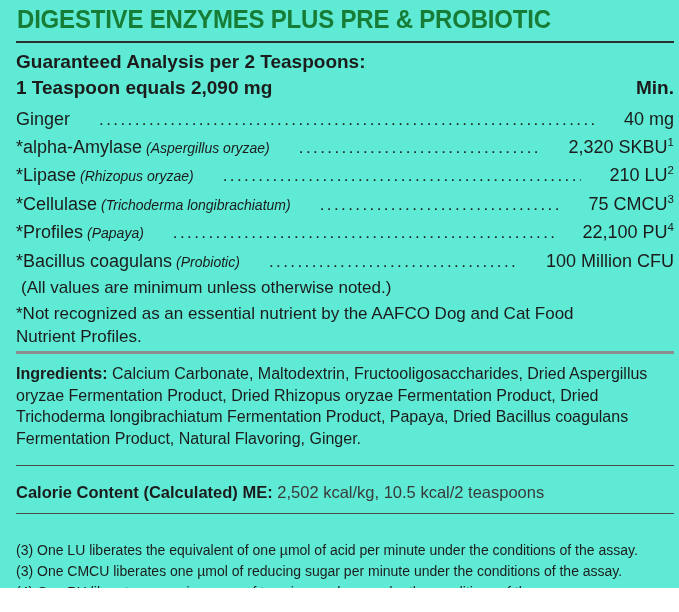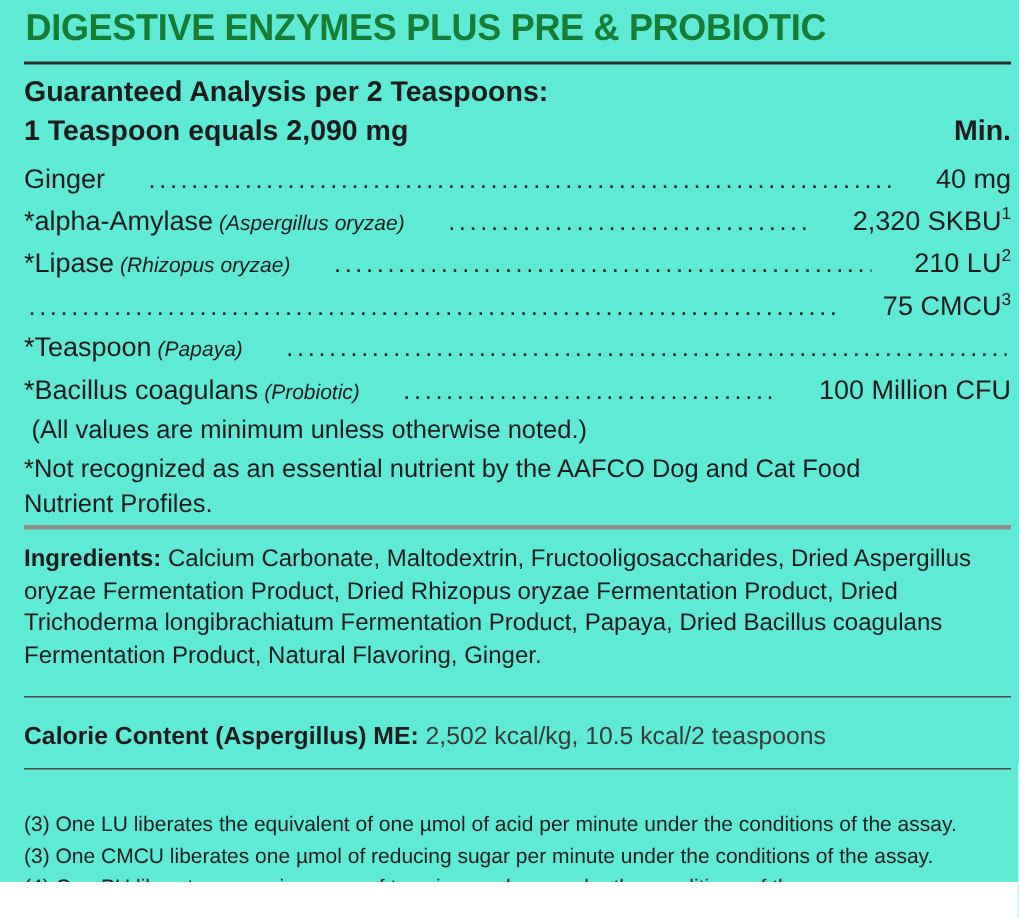--- a/index.html
+++ b/index.html
@@ -85,48 +85,50 @@
       <span class="ga-value"><span>2,320 SKBU</span><sup>1</sup></span>
     </div>
 
     <div class="ga-row">
       <span class="ga-name"><span>*Lipase</span><span class="sci">(Rhizopus oryzae)</span></span>
       <span class="ga-dots"></span>
       <span class="ga-value"><span>210 LU</span><sup>2</sup></span>
     </div>
 
     <div class="ga-row">
+      <span class="ga-name"><span>*Cellulase</span><span class="sci">(Trichoderma longibrachiatum)</span></span>
       <span class="ga-dots"></span>
       <span class="ga-value"><span>75 CMCU</span><sup>3</sup></span>
     </div>
 
     <div class="ga-row">
-      <span class="ga-name"><span>*Teaspoon</span><span class="sci">(Papaya)</span></span>
+      <span class="ga-name"><span>*Profiles</span><span class="sci">(Papaya)</span></span>
       <span class="ga-dots"></span>
+      <span class="ga-value"><span>22,100 PU</span><sup>4</sup></span>
     </div>
 
     <div class="ga-row">
       <span class="ga-name"><span>*Bacillus coagulans</span><span class="sci">(Probiotic)</span></span>
       <span class="ga-dots"></span>
       <span class="ga-value"><span>100 Million CFU</span></span>
     </div>
 
   </div>
 
   <div class="values-note">(All values are minimum unless otherwise noted.)</div>
 
   <div class="aafco-note">*Not recognized as an essential nutrient by the AAFCO Dog and Cat Food Nutrient Profiles.</div>
 
   <hr class="rule-gray">
 
   <p class="ingredients"><b>Ingredients:</b> <span>Calcium Carbonate, Maltodextrin, Fructooligosaccharides, Dried Aspergillus oryzae Fermentation Product, Dried Rhizopus oryzae Fermentation Product, Dried Trichoderma longibrachiatum Fermentation Product, Papaya, Dried Bacillus coagulans Fermentation Product, Natural Flavoring, Ginger.</span></p>
 
   <hr class="rule-thin rule-ing">
 
-  <div class="calorie"><b>Calorie Content (Aspergillus) ME:</b> <span class="val">2,502 kcal/kg, 10.5 kcal/2 teaspoons</span></div>
+  <div class="calorie"><b>Calorie Content (Calculated) ME:</b> <span class="val">2,502 kcal/kg, 10.5 kcal/2 teaspoons</span></div>
 
   <hr class="rule-thin rule-cal">
 
   <div class="footnotes">
     <div>(3) One LU liberates the equivalent of one µmol of acid per minute under the conditions of the assay.</div>
     <div>(3) One CMCU liberates one µmol of reducing sugar per minute under the conditions of the assay.</div>
     <div>(4) One PU liberates one microgram of tyrosine per hour under the conditions of the assay.</div>
   </div>
 
 </div>

